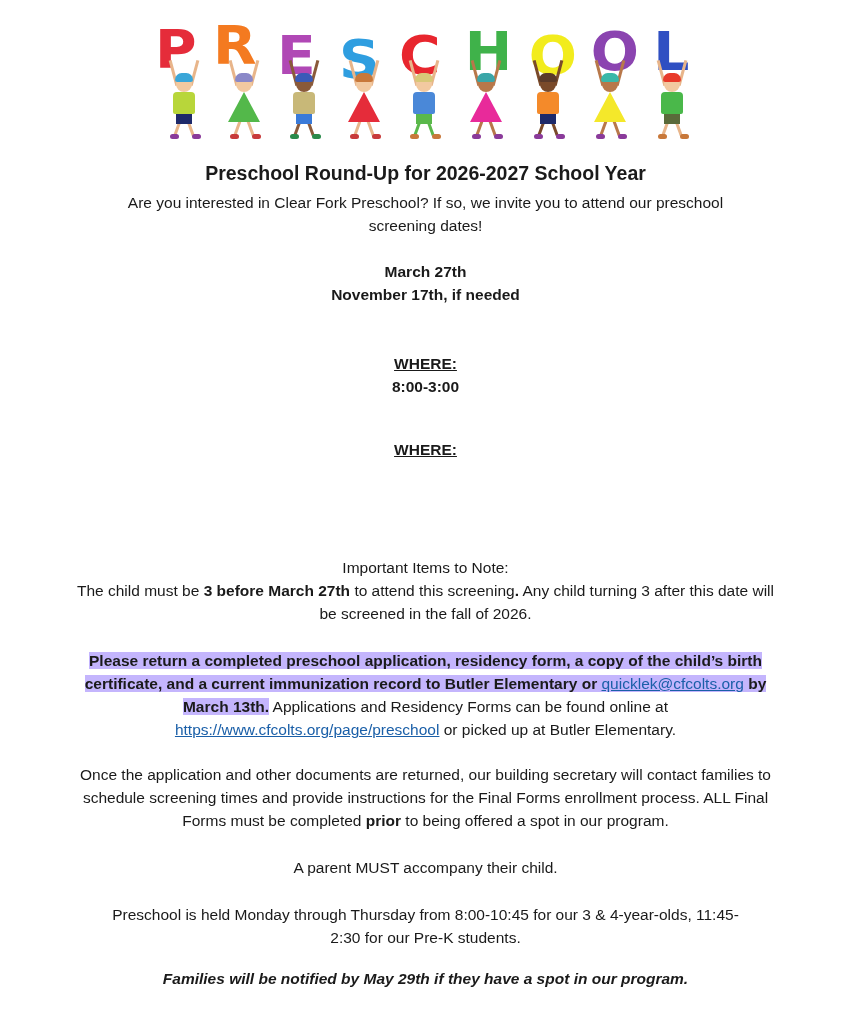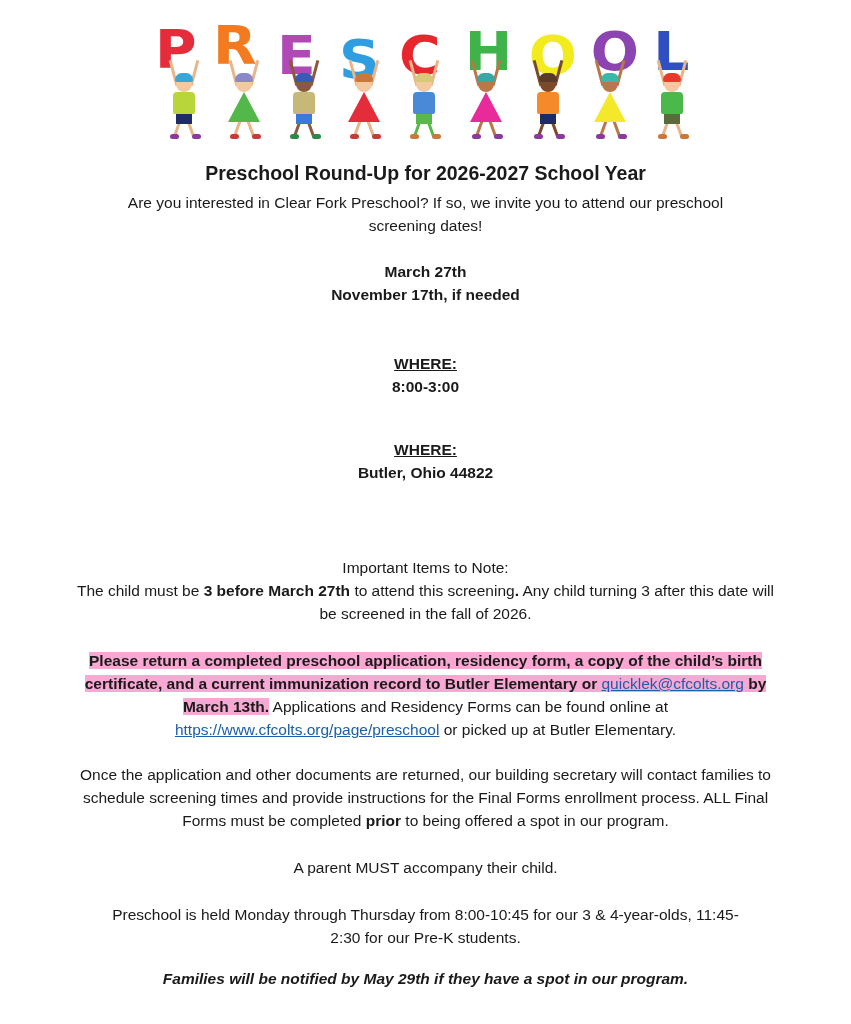--- a/index.html
+++ b/index.html
@@ -24,21 +24,21 @@
   .kid .shoe { position:absolute; top:64px; width:9px; height:5px; border-radius:3px; background:#8a3a9a; }
   .kid .shoe.l { left:6px; }
   .kid .shoe.r { left:28px; }
 
   .center { position:absolute; left:0; width:851px; text-align:center; }
   .title { top:162px; font-size:19.5px; font-weight:700; }
   .intro { top:191px; font-size:15.5px; line-height:23px; padding:0 100px; box-sizing:border-box; }
   .label { font-weight:700; text-decoration:underline; font-size:15.5px; }
   .bold { font-weight:700; font-size:15.5px; line-height:23px; }
   .para { font-size:15.5px; line-height:23px; }
-  .hl { background:#f9a8d4; font-weight:700; }
+  .hl { background:#c4b5fd; font-weight:700; }
   a.link { color:#1a5fa8; text-decoration:underline; }
   .italic { font-style:italic; font-weight:700; font-size:15.5px; }
 </style>
 </head>
 <body>
 
 <div class="banner">
   <span class="letter" style="left:6px;color:#e52c3a">P</span>
   <span class="letter" style="left:64px;top:8px;color:#f47a20">R</span>
   <span class="letter" style="left:128px;top:18px;color:#b048b5">E</span>
@@ -163,21 +163,20 @@
   <div class="bold">November 17th, if needed</div>
 </div>
 
 <div class="center" style="top:352px">
   <div class="label" style="line-height:23px">WHERE:</div>
   <div class="bold">8:00-3:00</div>
 </div>
 
 <div class="center" style="top:438px">
   <div class="label" style="line-height:23px">WHERE:</div>
-  <div class="bold">Butler, Ohio 44822</div>
 </div>
 
 <div class="center para" style="top:556px; padding:0 75px; box-sizing:border-box;">
   <div>Important Items to Note:</div>
   <div><span>The child must be </span><b>3 before March 27th</b><span> to attend this screening</span><b>.</b><span>  Any child turning 3 after this date will be screened in the fall of 2026.</span></div>
 </div>
 
 <div class="center para" style="top:649px; padding:0 68px; box-sizing:border-box;">
   <span class="hl">Please return a completed preschool application, residency form, a copy of the child’s birth certificate, and a current immunization record to Butler Elementary or </span><a class="link hl" style="font-weight:400" href="#">quicklek@cfcolts.org</a><span class="hl"> by March 13th.</span><span>  Applications and Residency Forms can be found online at </span><br><a class="link" href="#">https://www.cfcolts.org/page/preschool</a><span>   or picked up at Butler Elementary.</span>
 </div>

